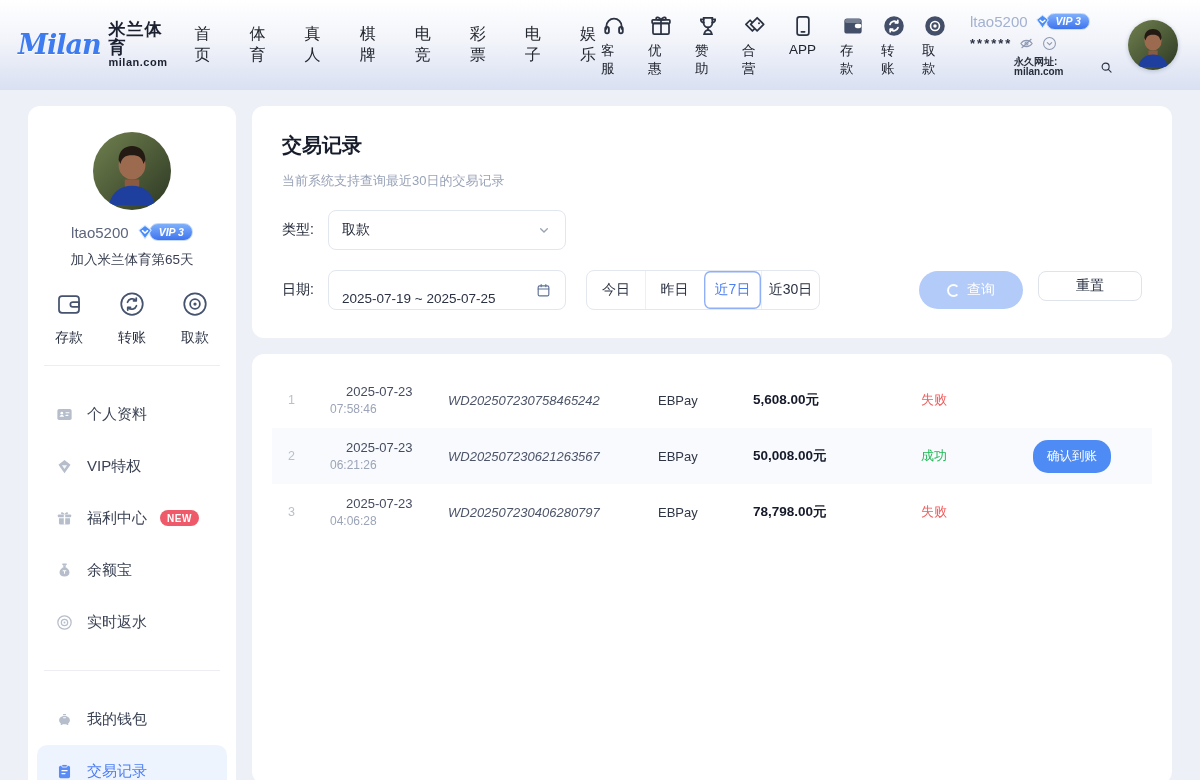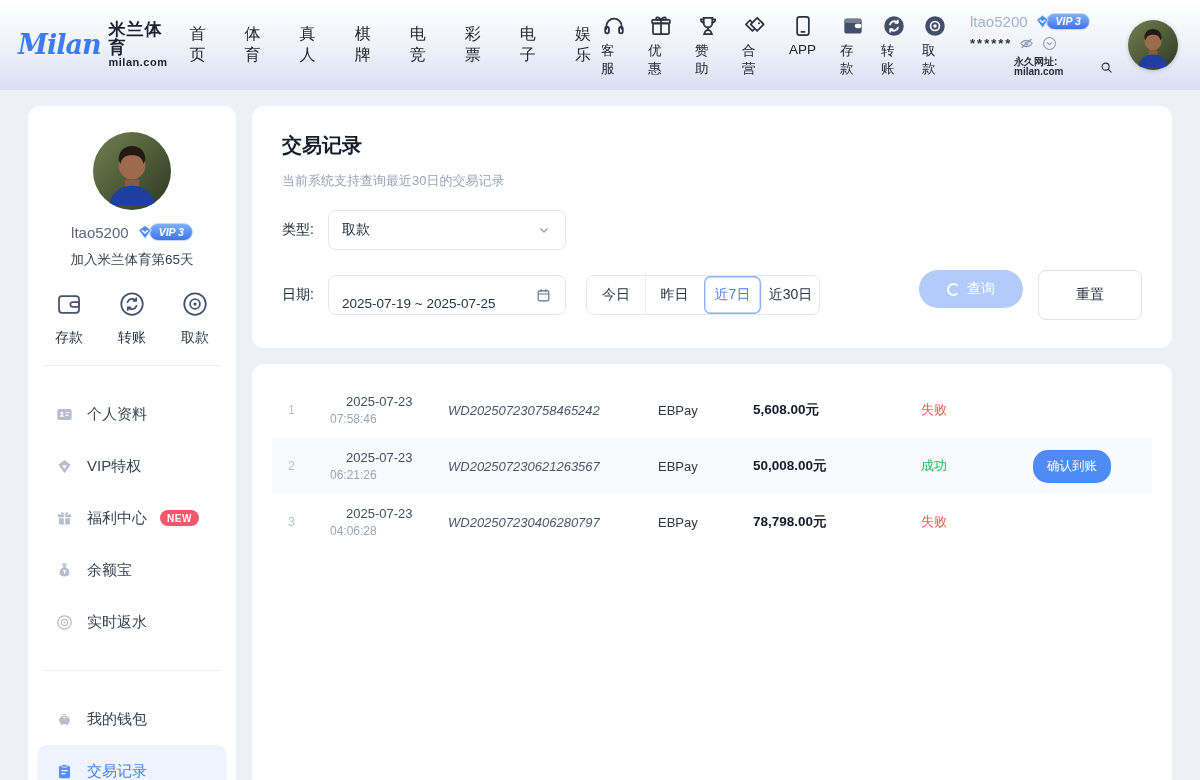--- a/index.html
+++ b/index.html
@@ -8,21 +8,21 @@
 
   
   .topbar { height:90px; display:flex; align-items:center; padding:0 22px 0 18px;
             background:linear-gradient(180deg,#ffffff 0%,#f2f4fa 45%,#d9e0f2 100%); }
   .logo { display:flex; align-items:center; gap:8px; cursor:pointer; }
   .logo-script { font-style:italic; font-weight:bold; font-size:27px; color:#3d7bf0; letter-spacing:-1px;
                  font-family:"DejaVu Serif",serif; text-shadow:0 1px 0 #fff; }
   .logo-cjk { display:flex; flex-direction:column; line-height:1.05; }
   .logo-cjk b { font-size:17px; font-weight:900; color:#1b2130; letter-spacing:1px; }
   .logo-cjk i { font-style:normal; font-size:11px; font-weight:bold; color:#1b2130; letter-spacing:.5px; }
-  .mainnav { display:flex; gap:29px; margin-left:22px; font-size:16px; color:#23272f; font-weight:500; }
+  .mainnav { display:flex; gap:29px; margin-left:22px; font-size:16px; color:#23272f; font-weight:500;text-align:center; }
   .mainnav span { cursor:pointer; }
   .hdr-actions { margin-left:auto; display:flex; gap:21px; }
   .hdr-act { display:flex; flex-direction:column; align-items:center; gap:3px; cursor:pointer; color:#2b3242; }
   .hdr-act svg { display:block; }
   .hdr-act .lbl { font-size:13.5px; color:#20242e; }
   .wallet-group { margin-left:24px; display:flex; gap:15px; }
   .wallet-group .hdr-act { color:#434e68; }
   .user-block { margin-left:22px; line-height:1; }
   .ub-row { display:flex; align-items:center; gap:6px; margin-bottom:5px; }
   .ub-name { font-size:15px; color:#a3b1d0; font-weight:500; }
@@ -75,21 +75,21 @@
   .segments { display:flex; margin-left:20px; border:1px solid #e3e7ee; border-radius:8px; background:#fff; }
   .seg { width:58px; height:38px; display:flex; align-items:center; justify-content:center;
          font-size:14px; color:#2b3242; cursor:pointer; border-left:1px solid #eceff4; }
   .seg:first-child { border-left:none; }
   .seg.active { color:#4c7ef3; box-shadow:inset 0 0 0 1.4px #8fb0f7; border-radius:7px; border-left-color:transparent; }
   .fbtns { margin-left:auto; display:flex; gap:15px; }
   .btn-query { width:104px; height:38px; border:none; border-radius:19px; background:#b3cbf8; color:#fff;
                font-size:14px; display:flex; align-items:center; justify-content:center; gap:7px; cursor:pointer;
                font-family:inherit; }
   .spinner { width:13px; height:13px; border-radius:50%; border:2px solid rgba(255,255,255,.95); border-right-color:transparent; }
-  .btn-reset { width:104px; height:50px; border:1px solid #dfe3ea; border-radius:8px; background:#fff; color:#2b3242;
+  .btn-reset { width:104px; height:30px; border:1px solid #dfe3ea; border-radius:8px; background:#fff; color:#2b3242;
                font-size:14px; cursor:pointer; font-family:inherit; }
 
   .table-panel { margin-top:16px; padding:18px 20px; flex:1; min-height:430px; }
   .tgrid { display:grid; grid-template-columns:42px 118px 210px 95px 168px 112px 1fr; align-items:center; padding-left:16px; }
   .thead { background:#f6f8fb; height:38px; border-radius:3px; font-size:13px; color:#7e889c; }
   .trow { height:56px; font-size:13px; }
   .trow.stripe { background:#f8fafd; }
   .c-idx { color:#b9c0cd; font-size:12.5px; }
   .c-date .d1 { color:#454c5e;margin-left:16px; }
   .c-date .d2 { color:#9ba4b8; font-size:12px; margin-top:3px; }

